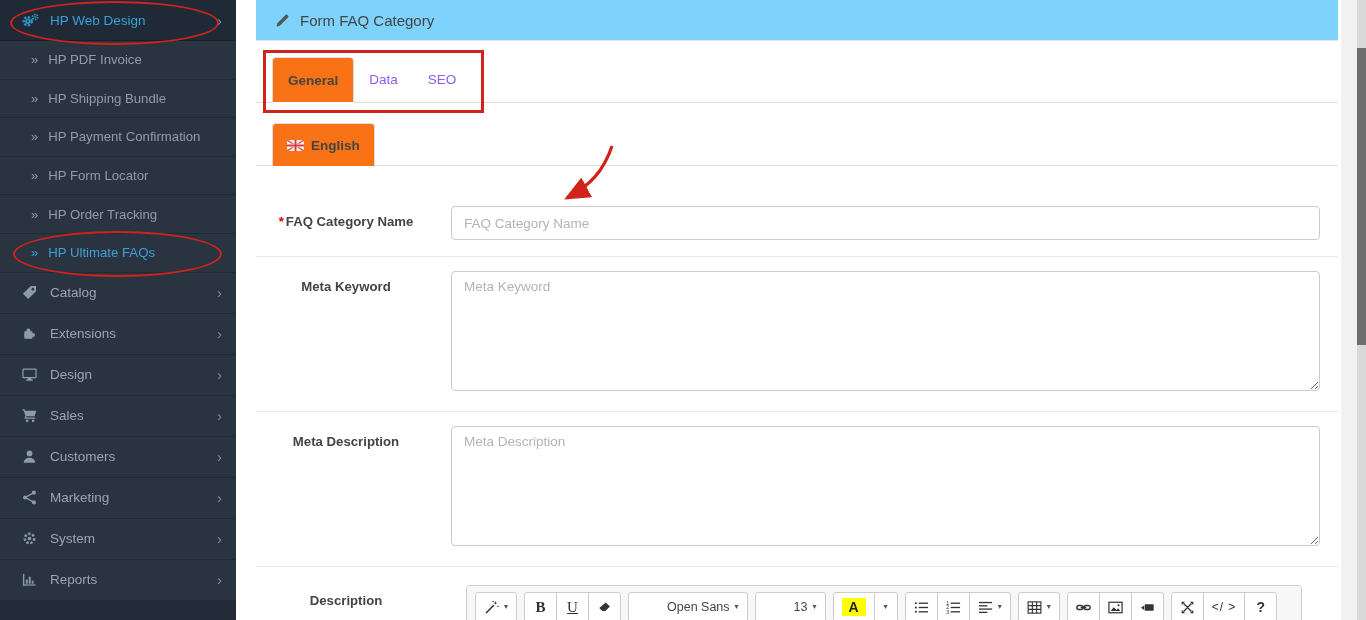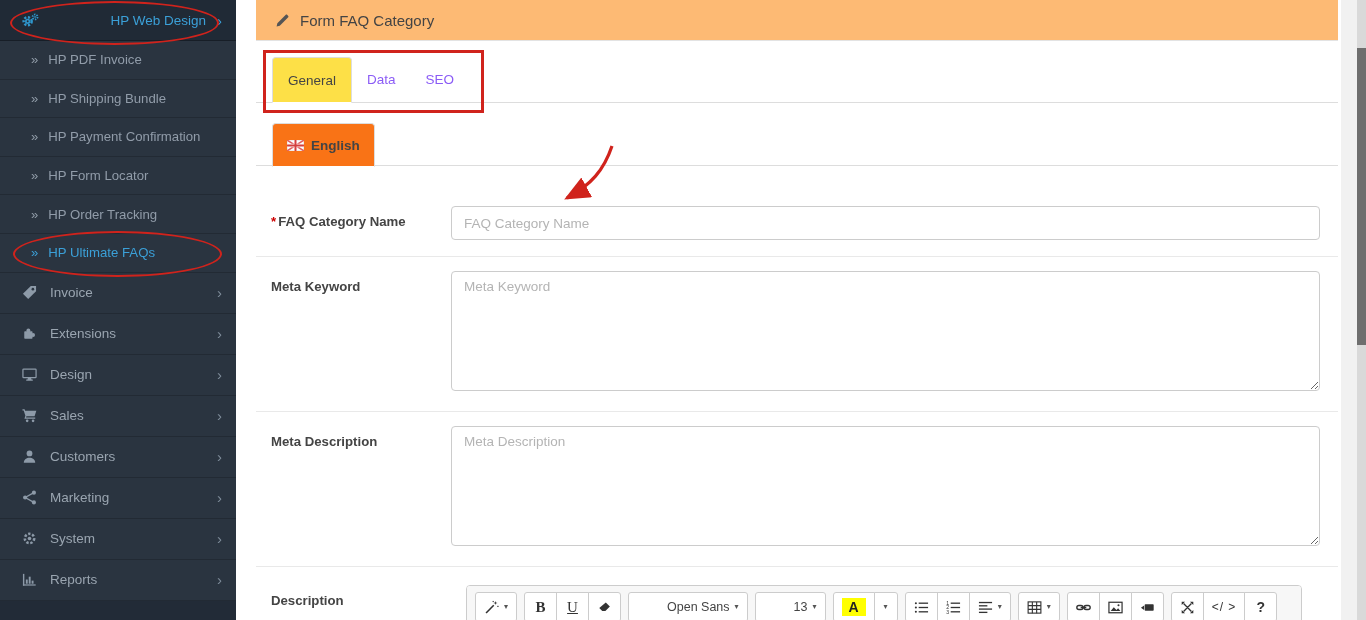--- a/index.html
+++ b/index.html
@@ -5,55 +5,55 @@
   html,body{margin:0;padding:0;}
   body{width:1366px;height:620px;overflow:hidden;position:relative;background:#fff;
        font-family:"Liberation Sans",sans-serif;-webkit-font-smoothing:antialiased;}
   svg{display:block;}
   
   #sidebar{position:absolute;left:0;top:0;width:236px;height:620px;background:#2a3440;z-index:1;}
   .sroot{height:41px;background:#202a36;display:flex;align-items:center;gap:11px;
          padding:0 14px 0 21px;box-sizing:border-box;color:#3ba0d8;font-size:13.5px;
          border-bottom:1px solid rgba(0,0,0,.28);cursor:pointer;}
   .sroot .icn{color:#2f96cc;}
-  .sroot .lbl{flex:1;text-align:right;}
+  .sroot .lbl{flex:1;}
   .sroot .chev{color:#3ba0d8;}
   .ssub{height:38.6px;display:flex;align-items:center;gap:10px;padding:0 14px 0 31px;
         box-sizing:border-box;color:#919ca9;font-size:13.2px;
         border-bottom:1px solid rgba(0,0,0,.18);cursor:pointer;}
   .ssub .subarrow{font-size:13px;}
   .ssub.active{color:#3ba0d8;}
   .sitem{height:41px;display:flex;align-items:center;gap:11px;padding:0 14px 0 20px;
          box-sizing:border-box;color:#9aa5b0;font-size:13.5px;
          border-bottom:1px solid rgba(0,0,0,.18);cursor:pointer;}
   .sitem .icn{width:19px;display:flex;justify-content:center;color:#8d9aa8;}
   .sitem .lbl{flex:1;}
   .chev{color:#7e8c9a;font-size:15px;line-height:1;}
   .sbottom{height:19px;background:#222b37;}
   
   #main{position:absolute;left:256px;top:0;width:1082px;height:620px;background:#fff;z-index:1;}
-  .phead{height:41px;background:#fdba74;border-bottom:1px solid #e3e3e3;display:flex;
+  .phead{height:41px;background:#7dd3fc;border-bottom:1px solid #e3e3e3;display:flex;
          align-items:center;gap:10px;padding:0 19px;box-sizing:border-box;font-size:15px;color:#444;}
   .phead .icn{color:#555;}
   .tabsrow{height:62px;border-bottom:1px solid #ddd;padding:16px 0 0 16px;box-sizing:border-box;
            display:flex;overflow:visible;}
   .tab{height:46px;line-height:45px;padding:0 15px;font-size:13.5px;color:#8b5cf6;cursor:pointer;
        box-sizing:border-box;}
-  .tab.active{background:#fde047;border:1px solid #ddd;border-bottom:1px solid #fff;
-              border-radius:4px 4px 0 0;color:#444;font-weight:normal;}
+  .tab.active{background:#f97316;border:1px solid #ddd;border-bottom:1px solid #fff;
+              border-radius:4px 4px 0 0;color:#444;font-weight:bold;}
   .langrow{height:63px;border-bottom:1px solid #ddd;padding:20px 0 0 16px;box-sizing:border-box;
            display:flex;overflow:visible;}
   .ltab{height:44px;padding:0 14px;border:1px solid #ddd;border-bottom:1px solid #fff;background:#f97316;
         border-radius:4px 4px 0 0;font-weight:bold;color:#444;font-size:13.5px;display:flex;
         align-items:center;gap:7px;box-sizing:border-box;cursor:pointer;}
   .frow{display:flex;align-items:flex-start;border-bottom:1px solid #e9e9e9;}
   .frow.r1{padding:40px 0 16px;}
   .frow.r2,.frow.r3{padding:14px 0 16px;}
   .frow.r4{padding:18px 0 0;border-bottom:none;}
-  .flabel{flex:0 0 165px;margin-left:15px;text-align:left;padding:7px 15px 0 0;box-sizing:border-box;
+  .flabel{flex:0 0 165px;margin-left:15px;text-align:center;padding:7px 15px 0 0;box-sizing:border-box;
           font-weight:bold;font-size:13.2px;color:#444;line-height:1.35;}
   .fctrl{flex:1;margin:0 18px 0 15px;min-width:0;}
   .req{color:#c00;margin-right:2px;}
   input.fc,textarea.fc{width:100%;box-sizing:border-box;border:1px solid #ccc;border-radius:4px;
         font-family:inherit;font-size:13.5px;color:#555;padding:7px 12px;outline:none;background:#fff;}
   input.fc{height:34px;}
   textarea.fc{height:120px;resize:vertical;}
   ::placeholder{color:#b4b4b4;opacity:1;}
   
   .editor{margin:0 18px 0 15px;border:1px solid #ccc;border-radius:4px 4px 0 0;height:58px;
@@ -130,21 +130,21 @@
     <span>HP Ultimate FAQs</span>
   </div>
 
   <div class="sitem">
     <span class="icn">
       <svg viewBox="0 0 16 16" width="15" height="15">
           <path fill="currentColor" d="M15 1H9.4L1 9.4 6.6 15 15 6.6z"></path>
           <circle cx="11.6" cy="4.4" r="1.4" fill="#2a3440"></circle>
         </svg>
     </span>
-    <span class="lbl">Invoice</span>
+    <span class="lbl">Catalog</span>
     <span class="chev">›</span>
   </div>
   <div class="sitem">
     <span class="icn">
       <svg viewBox="0 0 16 16" width="15" height="15" fill="currentColor">
           <circle cx="6.8" cy="4.8" r="2.1"></circle>
           <circle cx="11.8" cy="9.6" r="2.1"></circle>
           <rect x="2.4" y="5.6" width="8.8" height="8" rx="0.8"></rect>
         </svg>
     </span>

